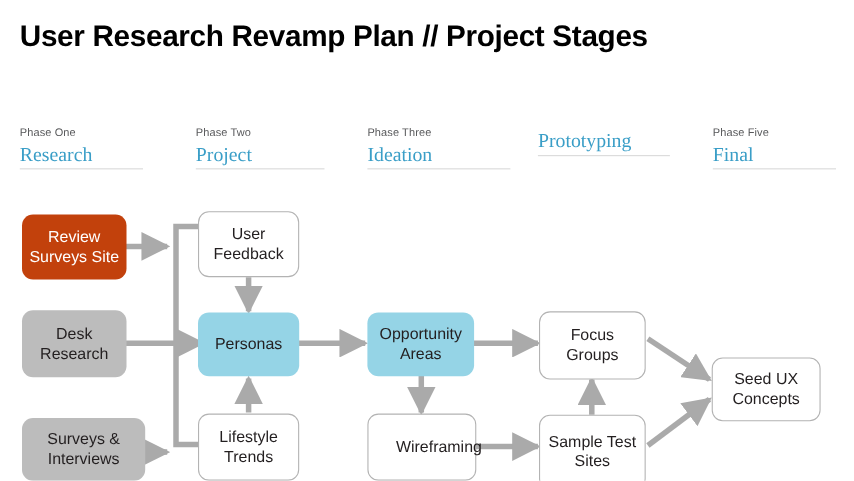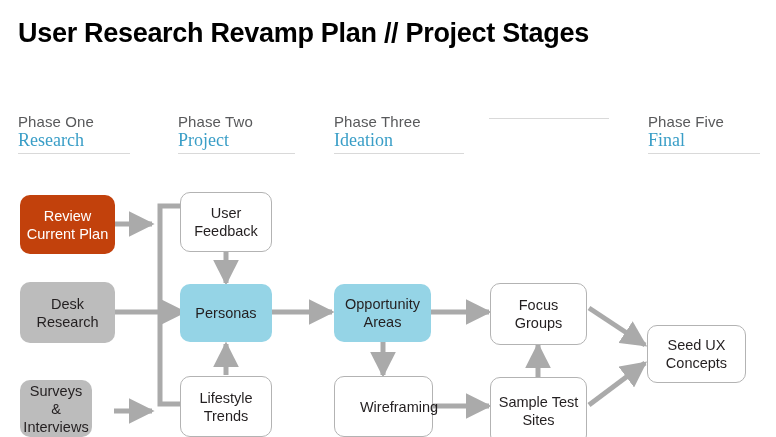--- a/index.html
+++ b/index.html
@@ -29,21 +29,21 @@
     white-space: nowrap;
   }
 
   
   .phase-header {
     position: absolute;
     top: 116px;
   }
   .phase-kicker {
     font-family: "Liberation Sans", sans-serif;
-    font-size: 15px;
+    font-size: 10px;
     color: #58595b;
     letter-spacing: 0.1px;
     line-height: 12px;
     white-space: nowrap;
   }
   .phase-name {
     font-family: "Liberation Serif", serif;
     font-size: 18px;
     color: #3a9ec7;
     line-height: 22px;
@@ -118,20 +118,21 @@
   <div class="phase-rule"></div>
 </div>
 
 <div class="phase-header" style="left:334px; width:130px;">
   <div class="phase-kicker">Phase Three</div>
   <div class="phase-name">Ideation</div>
   <div class="phase-rule"></div>
 </div>
 
 <div class="phase-header" style="left:489px; width:120px;">
+  <div class="phase-name">Prototyping</div>
   <div class="phase-rule"></div>
 </div>
 
 <div class="phase-header" style="left:648px; width:112px;">
   <div class="phase-kicker">Phase Five</div>
   <div class="phase-name">Final</div>
   <div class="phase-rule"></div>
 </div>
 
 <svg id="connectors" viewBox="0 0 776 437" width="776" height="437">
@@ -164,32 +165,32 @@
 
     <line x1="589" y1="308" x2="645" y2="345" marker-end="url(#ah)"></line>
 
     <line x1="589" y1="405" x2="645" y2="363" marker-end="url(#ah)"></line>
   </g>
 </svg>
 
 <div class="node gray-dark" style="left:20px; top:195px; width:95px; height:59px;">
   <div>
     <span>Review</span>
-    <span>Current Plan</span>
+    <span>Surveys Site</span>
   </div>
 </div>
 
 <div class="node gray-light" style="left:20px; top:282px; width:95px; height:61px;">
   <div>
     <span>Desk</span>
     <span>Research</span>
   </div>
 </div>
 
-<div class="node gray-light" style="left:20px; top:380px; width:72px; height:57px;">
+<div class="node gray-light" style="left:20px; top:380px; width:112px; height:57px;">
   <div>
     <span>Surveys &amp;</span>
     <span>Interviews</span>
   </div>
 </div>
 
 <div class="node white" style="left:180px; top:192px; width:92px; height:60px;">
   <div>
     <span>User</span>
     <span>Feedback</span>

